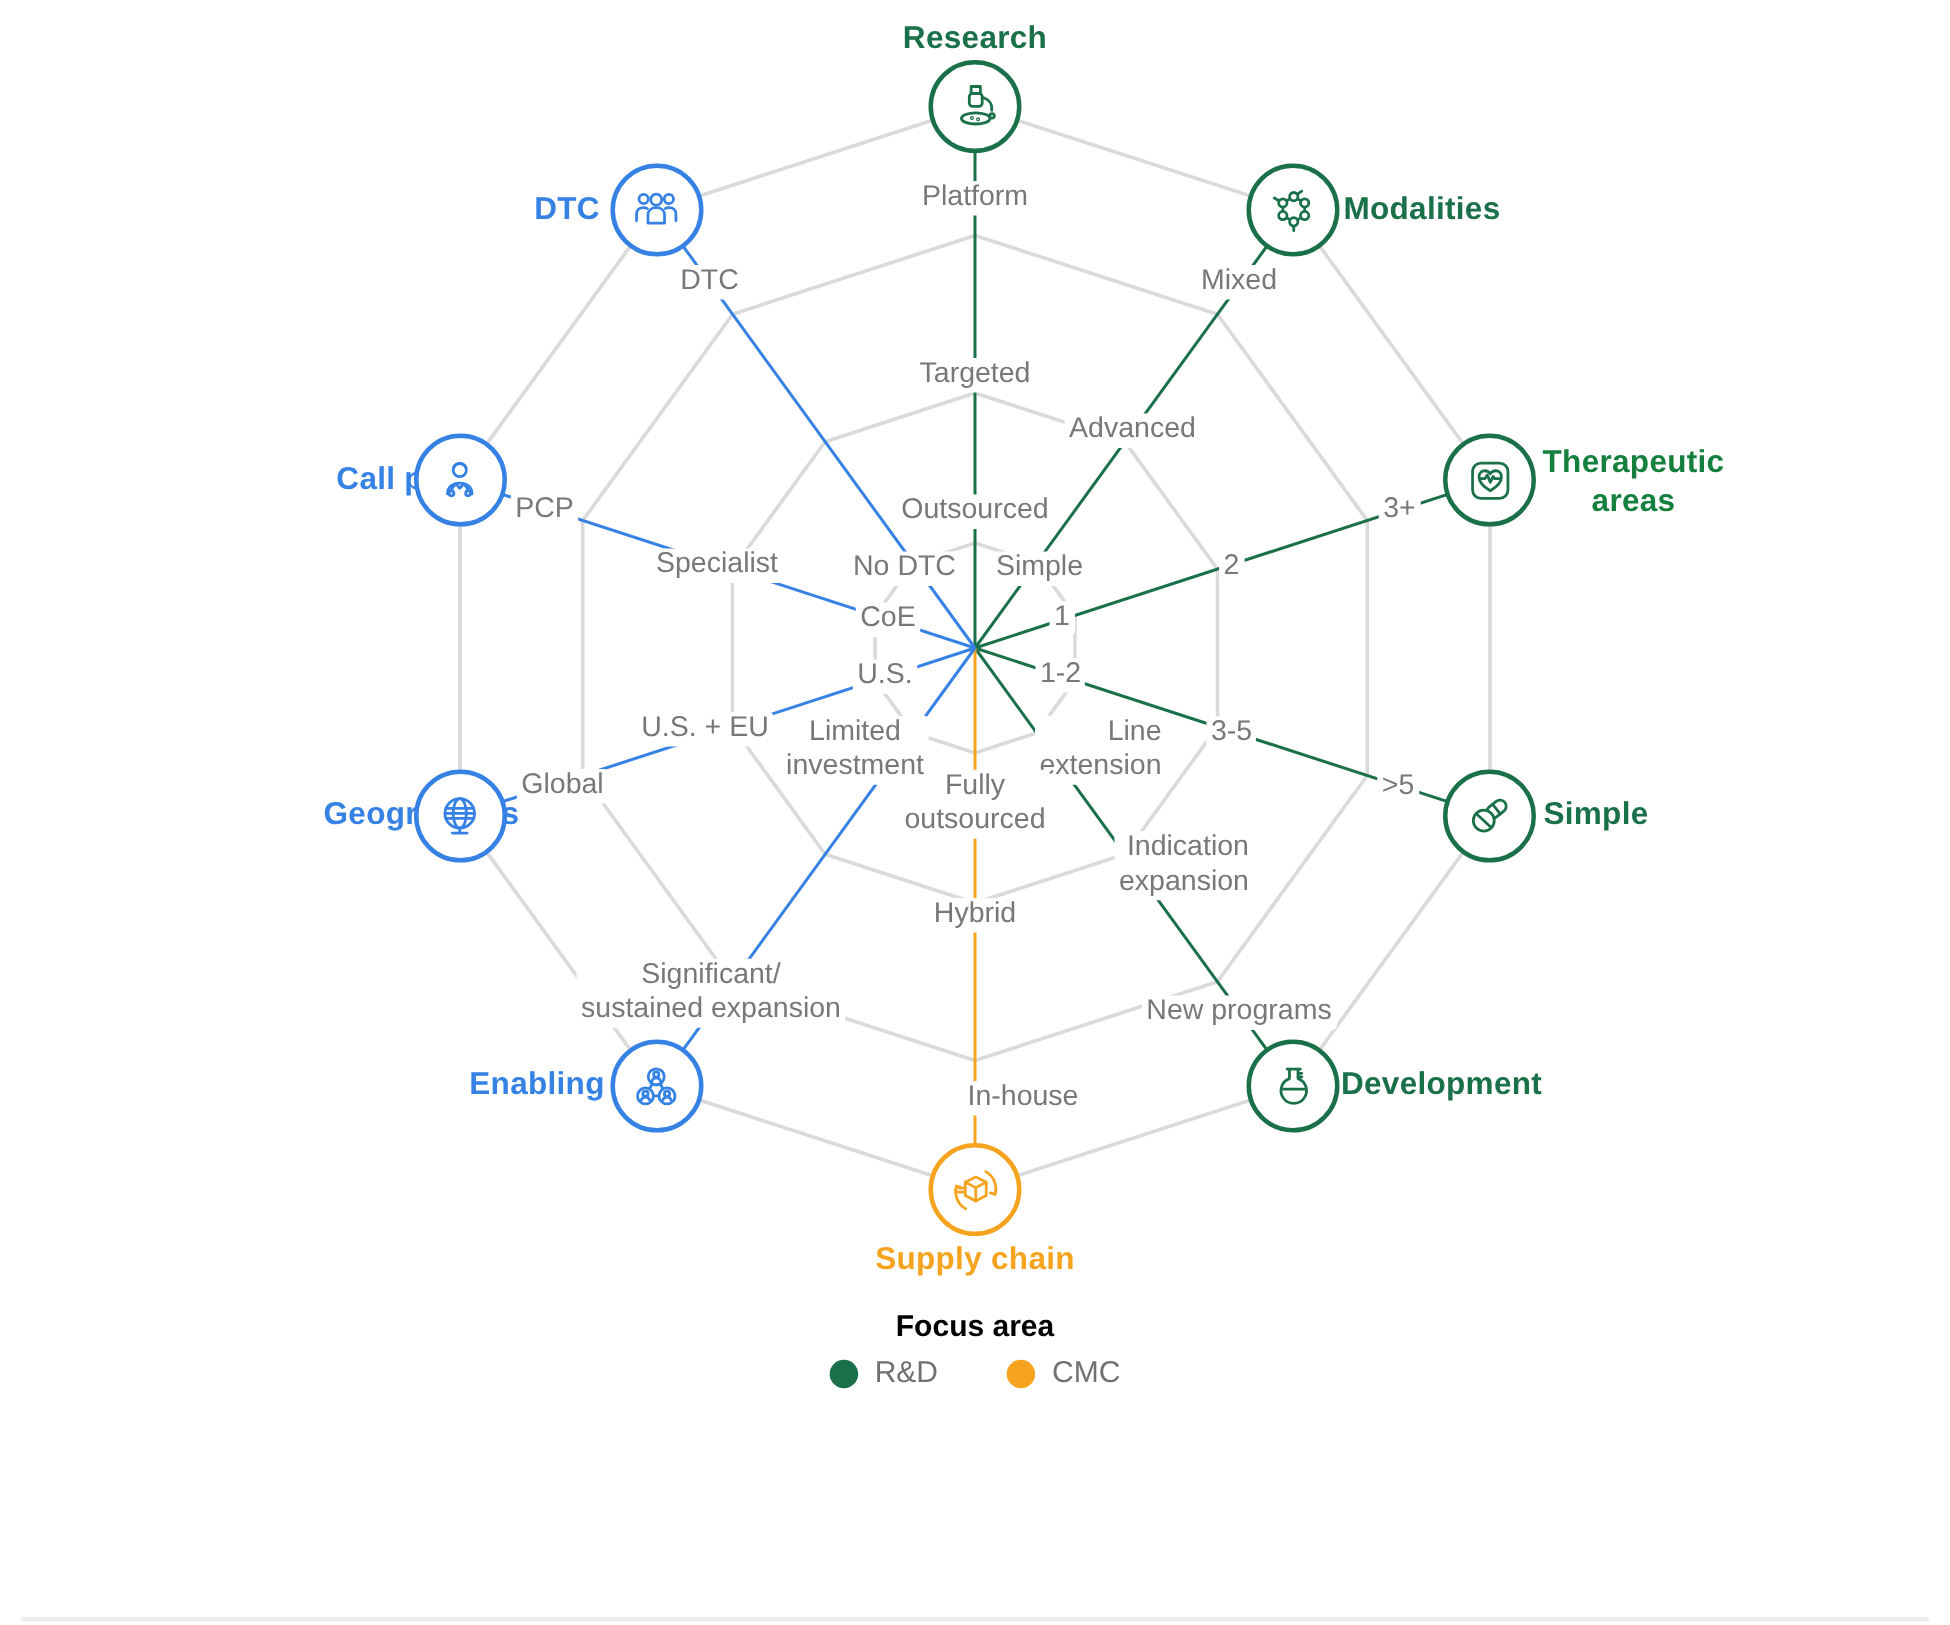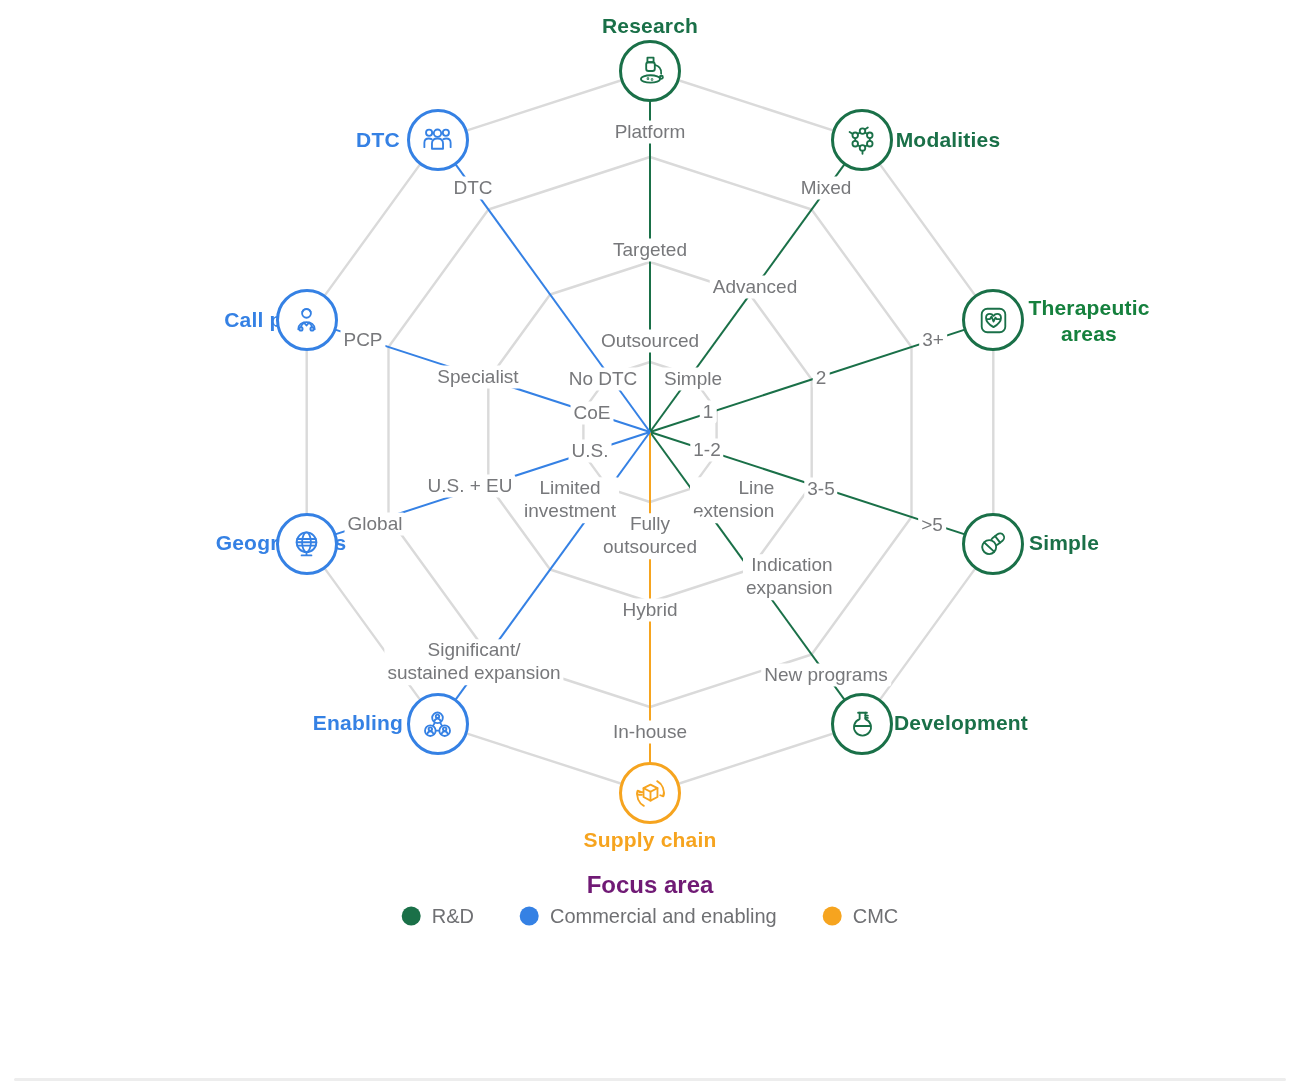--- a/index.html
+++ b/index.html
@@ -13,21 +13,21 @@
   .tick.align-left{transform:translate(0,-50%);text-align:right;}
   .axis-title{position:absolute;z-index:3;transform:translate(-50%,-50%);font-weight:bold;font-size:21px;
         white-space:pre-line;text-align:center;line-height:1.22;letter-spacing:.2px;}
   .icon-badge{position:absolute;z-index:3;width:62px;height:62px;border-radius:50%;background:#fff;
         border:3.6px solid;box-sizing:border-box;display:flex;align-items:center;justify-content:center;
         transform:translate(-50%,-50%);}
   .glyph{width:41px;height:41px;display:block;}
   .glyph *{fill:none;stroke:currentColor;stroke-width:1.8;stroke-linecap:round;stroke-linejoin:round;}
   .glyph .wfill{fill:#fff;}
   .legend-title{position:absolute;left:650px;top:885px;transform:translate(-50%,-50%);
-        font-weight:bold;font-size:24px;color:#701a75;z-index:4;}
+        font-weight:bold;font-size:20px;color:#000000;z-index:4;}
   .legend-row{position:absolute;left:650px;top:916px;transform:translate(-50%,-50%);
         display:flex;gap:46px;align-items:center;z-index:4;}
   .legend-item{display:flex;align-items:center;gap:11px;font-size:20px;color:#6f7073;}
   .legend-dot{width:19px;height:19px;border-radius:50%;flex:0 0 auto;}
   .footer{position:absolute;left:27px;top:977px;width:1250px;z-index:4;}
   .note-line{font-size:20px;color:#6f7072;line-height:23.5px;white-space:pre-line;}
   .source-line{font-size:20px;color:#6f7072;line-height:23.5px;margin-top:1px;}
   .bottom-rule{position:absolute;left:14px;right:14px;top:1078px;height:3px;background:#ededed;
         border-radius:2px;z-index:0;}
 </style>
@@ -121,21 +121,21 @@
         <svg class="glyph" viewBox="0 0 40 40">
           <path d="M17.2 8.5v6.2a8.3 8.3 0 1 0 5.6 0V8.5"></path>
           <path d="M15.7 8.5h8.6"></path>
           <path d="M22.8 11.3h2.4M22.8 13.6h2.4"></path>
           <path d="M12.4 21.5h15.2"></path>
         </svg>
       </div>
       <div class="tick" style="left: 650px; top: 536px;">Fully
 outsourced</div>
       <div class="tick" style="left: 650px; top: 610px;">Hybrid</div>
-      <div class="tick" style="left: 650px; top: 732px;">In-house</div>
+      <div class="tick" style="left: 682px; top: 732px;">In-house</div>
       <div class="axis-title" style="left: 650px; top: 840px; color: rgb(246, 164, 31);">Supply chain</div>
       <div class="icon-badge" style="left: 650px; top: 793px; color: rgb(246, 164, 31); border-color: rgb(246, 164, 31);">
         <svg class="glyph" viewBox="0 0 40 40">
           <path d="M13.2 14.8 20 11.3l6.8 3.5L20 18.3z"></path>
           <path d="M13.2 14.8v8.6L20 27l6.8-3.6v-8.6"></path>
           <path d="M20 18.3V27"></path>
           <path d="M9.3 18.6h3M8.6 21.2h3"></path>
           <path d="M26.5 7.9a12.6 12.6 0 0 1 6 14.6"></path>
           <path d="M33.2 19.6l-.7 3.2-3-1.1"></path>
           <path d="M13.5 32.1a12.6 12.6 0 0 1-6-14.6"></path>
@@ -204,24 +204,20 @@
       </div>
     </div>
 
   <div class="legend-title">Focus area</div>
   <div class="legend-row">
     <div class="legend-item">
       <span class="legend-dot" style="background: rgb(26, 112, 72);"></span>
       <span>R&amp;D</span>
     </div>
     <div class="legend-item">
-      <span class="legend-dot" style="background: rgb(53, 129, 228);"></span>
-      <span>Commercial and enabling</span>
-    </div>
-    <div class="legend-item">
       <span class="legend-dot" style="background: rgb(246, 164, 31);"></span>
       <span>CMC</span>
     </div>
   </div>
 
   <div class="footer">
   </div>
 </div>
 
 </body></html>

